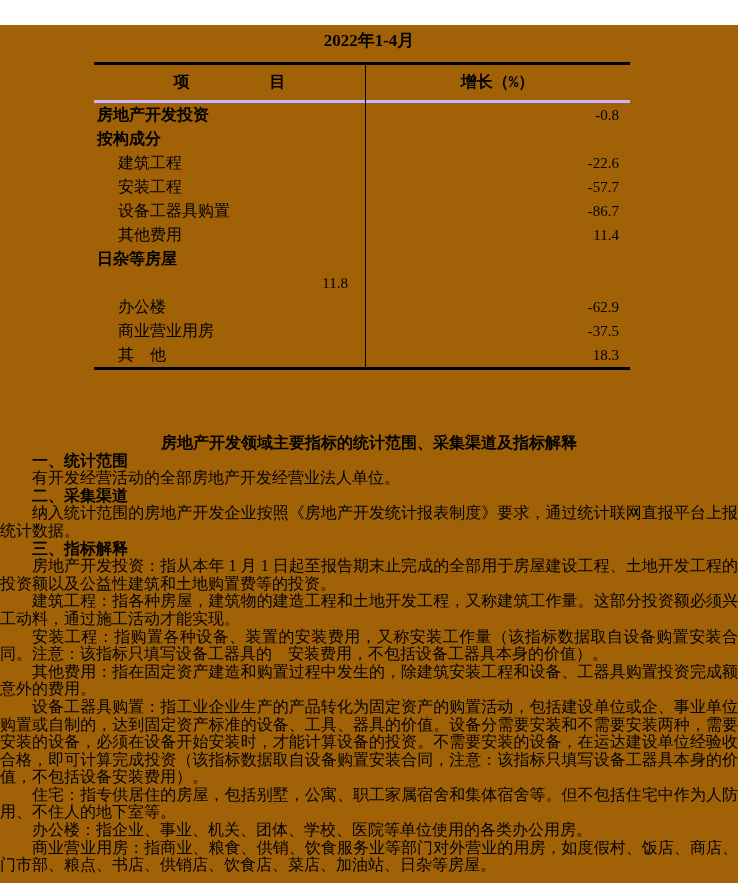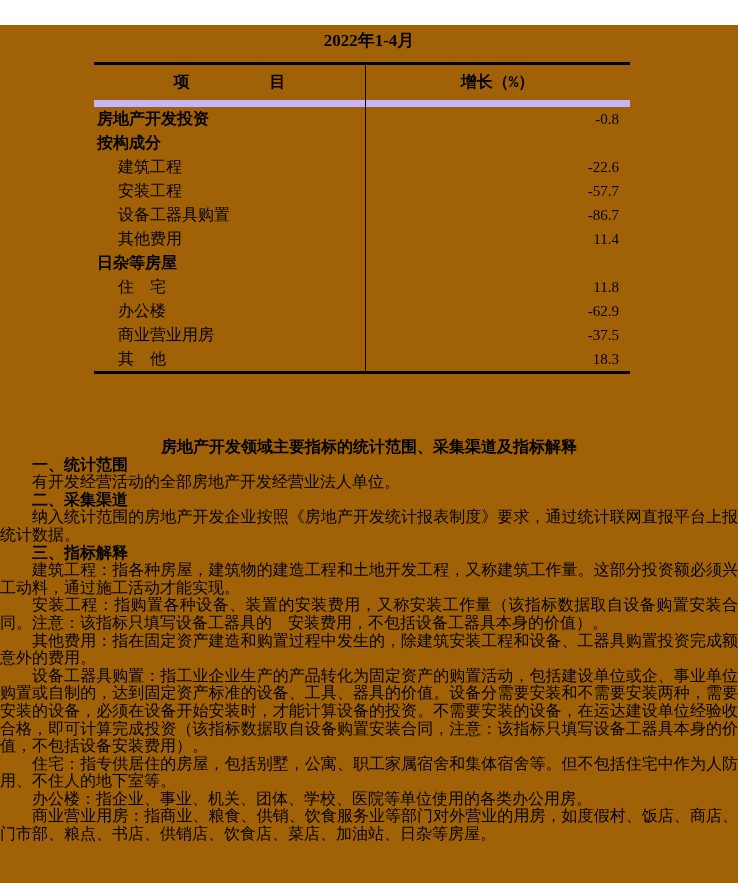--- a/index.html
+++ b/index.html
@@ -38,21 +38,21 @@
     top: 0;
     bottom: 0;
     left: 271px;
     width: 1px;
     background: #000;
   }
   .thead {
     display: flex;
     height: 35px;
     align-items: center;
-    border-bottom: 7px solid #c4b5fd;
+    border-bottom: 3px solid #c4b5fd;
     font-weight: bold;
   }
   .th-item  { width: 271px; text-align: center; white-space: pre; }
   .th-growth{ width: 265px; text-align: center; white-space: pre; font-family: Liberation Mono, monospace; }
   .trow {
     display: flex;
     height: 24px;
     align-items: center;
   }
   .cell-label {
@@ -136,21 +136,20 @@
     <div class="cell-label">其他费用</div>
     <div class="cell-value">11.4</div>
   </div>
 
   <div class="trow bold">
     <div class="cell-label">日杂等房屋</div>
     <div class="cell-value"></div>
   </div>
 
   <div class="trow indent">
-    <div class="cell-label">住　宅</div>
     <div class="cell-value">11.8</div>
   </div>
 
   <div class="trow indent">
     <div class="cell-label">办公楼</div>
     <div class="cell-value">-62.9</div>
   </div>
 
   <div class="trow indent">
     <div class="cell-label">商业营业用房</div>
@@ -165,20 +164,21 @@
   </div>
 
   <div class="notes">
     <p class="notes-title">房地产开发领域主要指标的统计范围、采集渠道及指标解释</p>
     <div id="notes-body">
         <p class="note-heading">一、统计范围</p>
         <p class="note-para">有开发经营活动的全部房地产开发经营业法人单位。</p>
         <p class="note-heading">二、采集渠道</p>
         <p class="note-para">纳入统计范围的房地产开发企业按照《房地产开发统计报表制度》要求，通过统计联网直报平台上报统计数据。</p>
         <p class="note-heading">三、指标解释</p>
+        <p class="note-para">房地产开发投资：指从本年 1 月 1 日起至报告期末止完成的全部用于房屋建设工程、土地开发工程的投资额以及公益性建筑和土地购置费等的投资。</p>
         <p class="note-para">建筑工程：指各种房屋，建筑物的建造工程和土地开发工程，又称建筑工作量。这部分投资额必须兴工动料，通过施工活动才能实现。</p>
         <p class="note-para">安装工程：指购置各种设备、装置的安装费用，又称安装工作量（该指标数据取自设备购置安装合同。注意：该指标只填写设备工器具的　安装费用，不包括设备工器具本身的价值）。</p>
         <p class="note-para">其他费用：指在固定资产建造和购置过程中发生的，除建筑安装工程和设备、工器具购置投资完成额意外的费用。</p>
         <p class="note-para">设备工器具购置：指工业企业生产的产品转化为固定资产的购置活动，包括建设单位或企、事业单位购置或自制的，达到固定资产标准的设备、工具、器具的价值。设备分需要安装和不需要安装两种，需要安装的设备，必须在设备开始安装时，才能计算设备的投资。不需要安装的设备，在运达建设单位经验收合格，即可计算完成投资（该指标数据取自设备购置安装合同，注意：该指标只填写设备工器具本身的价值，不包括设备安装费用）。</p>
         <p class="note-para">住宅：指专供居住的房屋，包括别墅，公寓、职工家属宿舍和集体宿舍等。但不包括住宅中作为人防用、不住人的地下室等。</p>
         <p class="note-para">办公楼：指企业、事业、机关、团体、学校、医院等单位使用的各类办公用房。</p>
         <p class="note-para">商业营业用房：指商业、粮食、供销、饮食服务业等部门对外营业的用房，如度假村、饭店、商店、门市部、粮点、书店、供销店、饮食店、菜店、加油站、日杂等房屋。</p>
       </div>
   </div>
 

